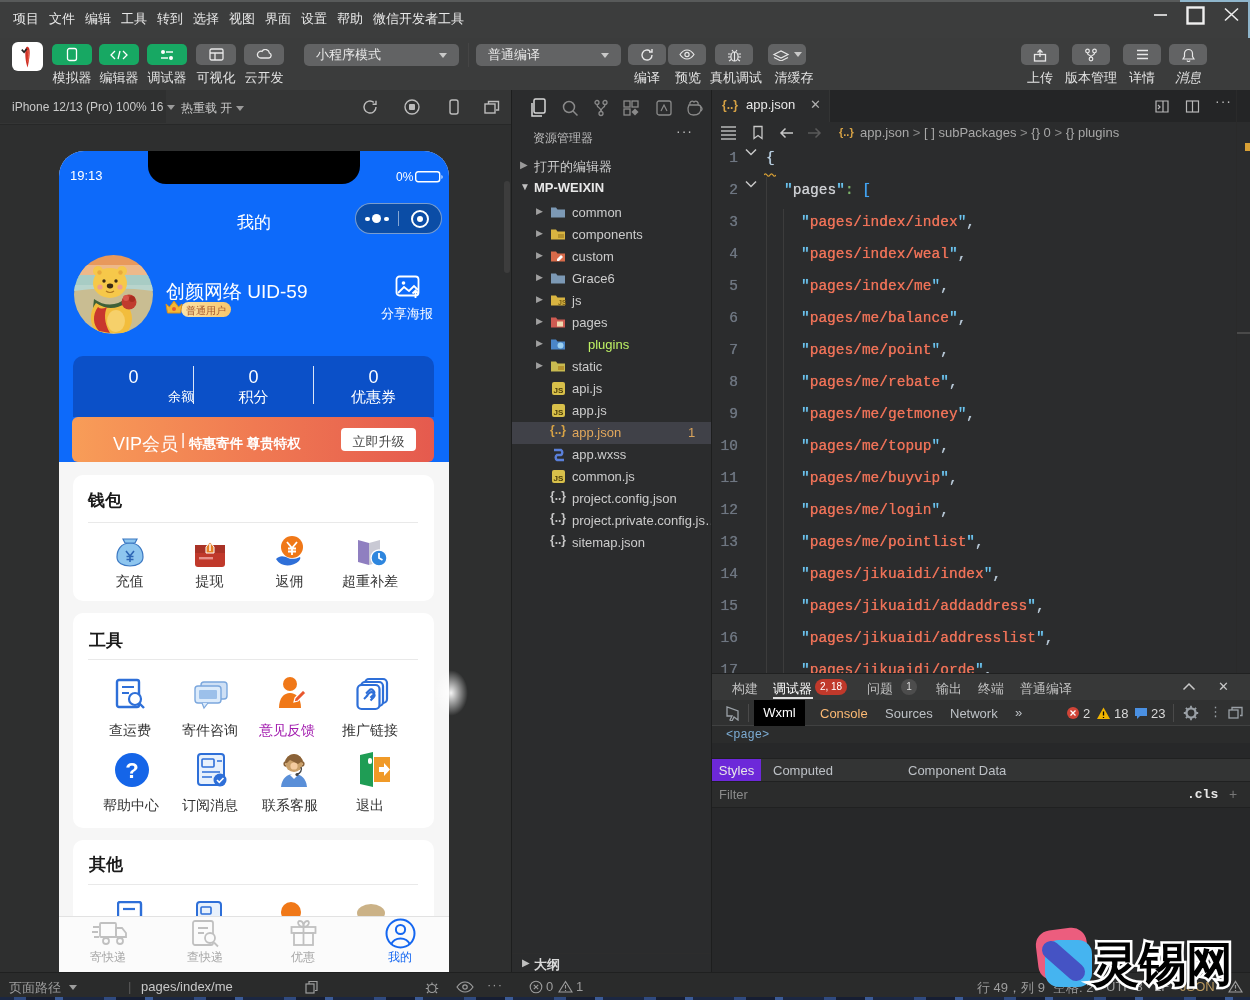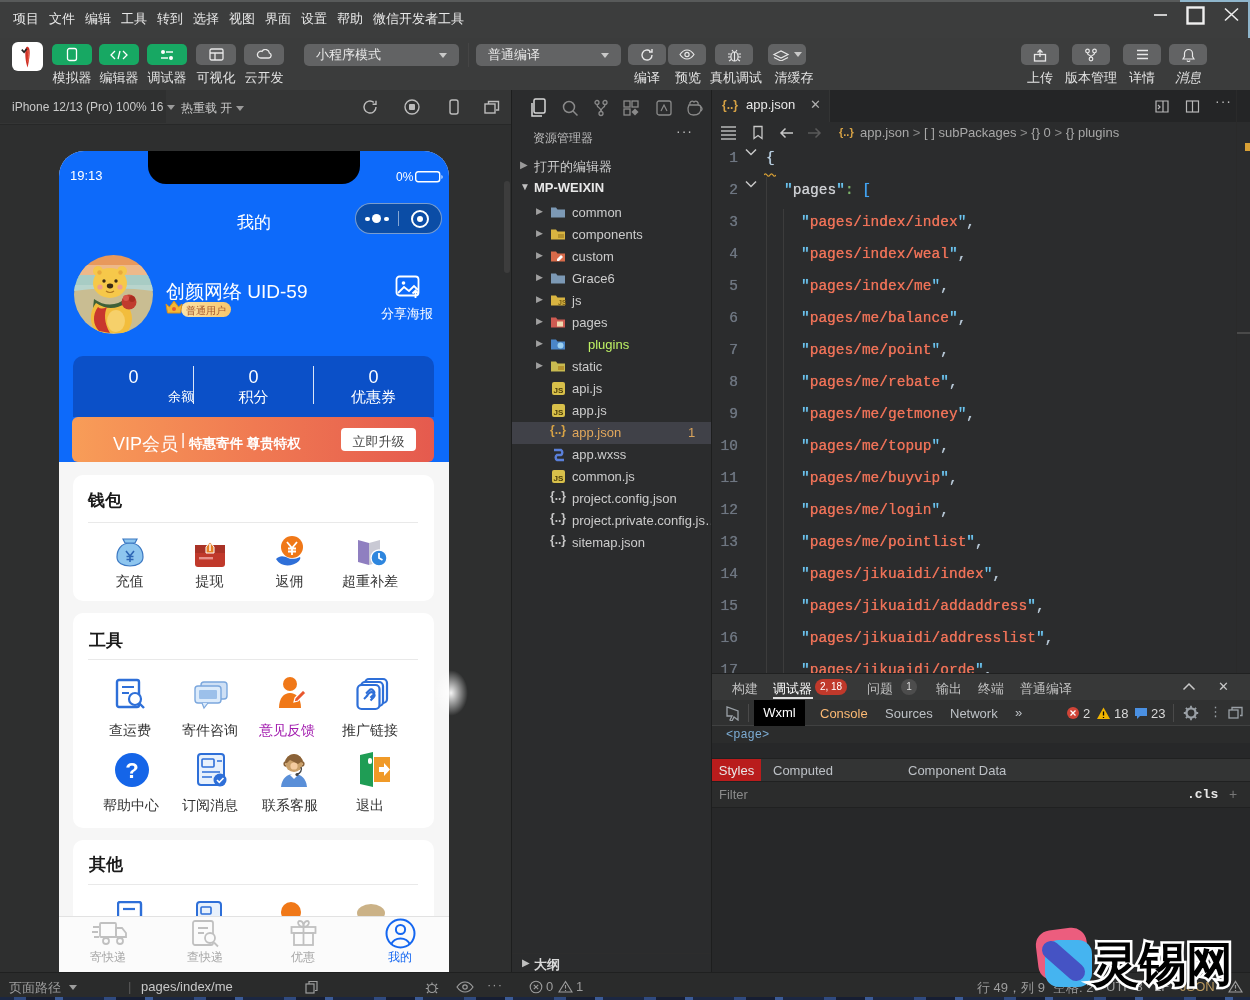--- a/index.html
+++ b/index.html
@@ -737,21 +737,21 @@
           <rect x="1" y="4" width="9" height="8" fill="none" stroke="#9aa0a6" stroke-width="1.3"></rect>
           <path d="M4 4V1.5h10v8H12" fill="none" stroke="#9aa0a6" stroke-width="1.3"></path>
         </svg>
   </circle></div>
 
   <div style="position:absolute;left:0;top:53px;width:539px;height:17px;background:#2b2c2c;overflow:hidden;">
     <span style="position:absolute;left:14px;top:2px;font-family:'Liberation Mono',monospace;font-size:12px;color:#7cacd4;">&lt;page&gt;</span>
   </div>
 
   <div style="position:absolute;left:0;top:85px;width:539px;height:23px;background:#333434;border-top:1px solid #202121;">
-    <div style="position:absolute;left:0;top:0;width:49px;height:23px;background:#b91c1c;color:#e8e8e8;font-size:13px;text-align:center;line-height:23px;">Styles</div>
+    <div style="position:absolute;left:0;top:0;width:49px;height:23px;background:#6d28d9;color:#e8e8e8;font-size:13px;text-align:center;line-height:23px;">Styles</div>
     <span style="position:absolute;left:61px;top:4px;font-size:13px;color:#bdc1c6;">Computed</span>
     <span style="position:absolute;left:137px;top:20px;font-size:13px;color:#bdc1c6;">Dataset</span>
     <span style="position:absolute;left:196px;top:4px;font-size:13px;color:#bdc1c6;">Component Data</span>
   </div>
 
   <div style="position:absolute;left:0;top:108px;width:539px;height:27px;background:#2b2c2c;border-top:1px solid #202121;border-bottom:1px solid #202121;box-sizing:border-box;">
     <span style="position:absolute;left:7px;top:5px;font-size:13px;color:#8a8a8a;">Filter</span>
     <span style="position:absolute;left:475px;top:5px;font-size:13px;font-weight:bold;color:#e8e8e8;font-family:'Liberation Mono',monospace;">.cls</span>
     <span style="position:absolute;left:517px;top:4px;font-size:14px;color:#777;">+</span>
   </div>

